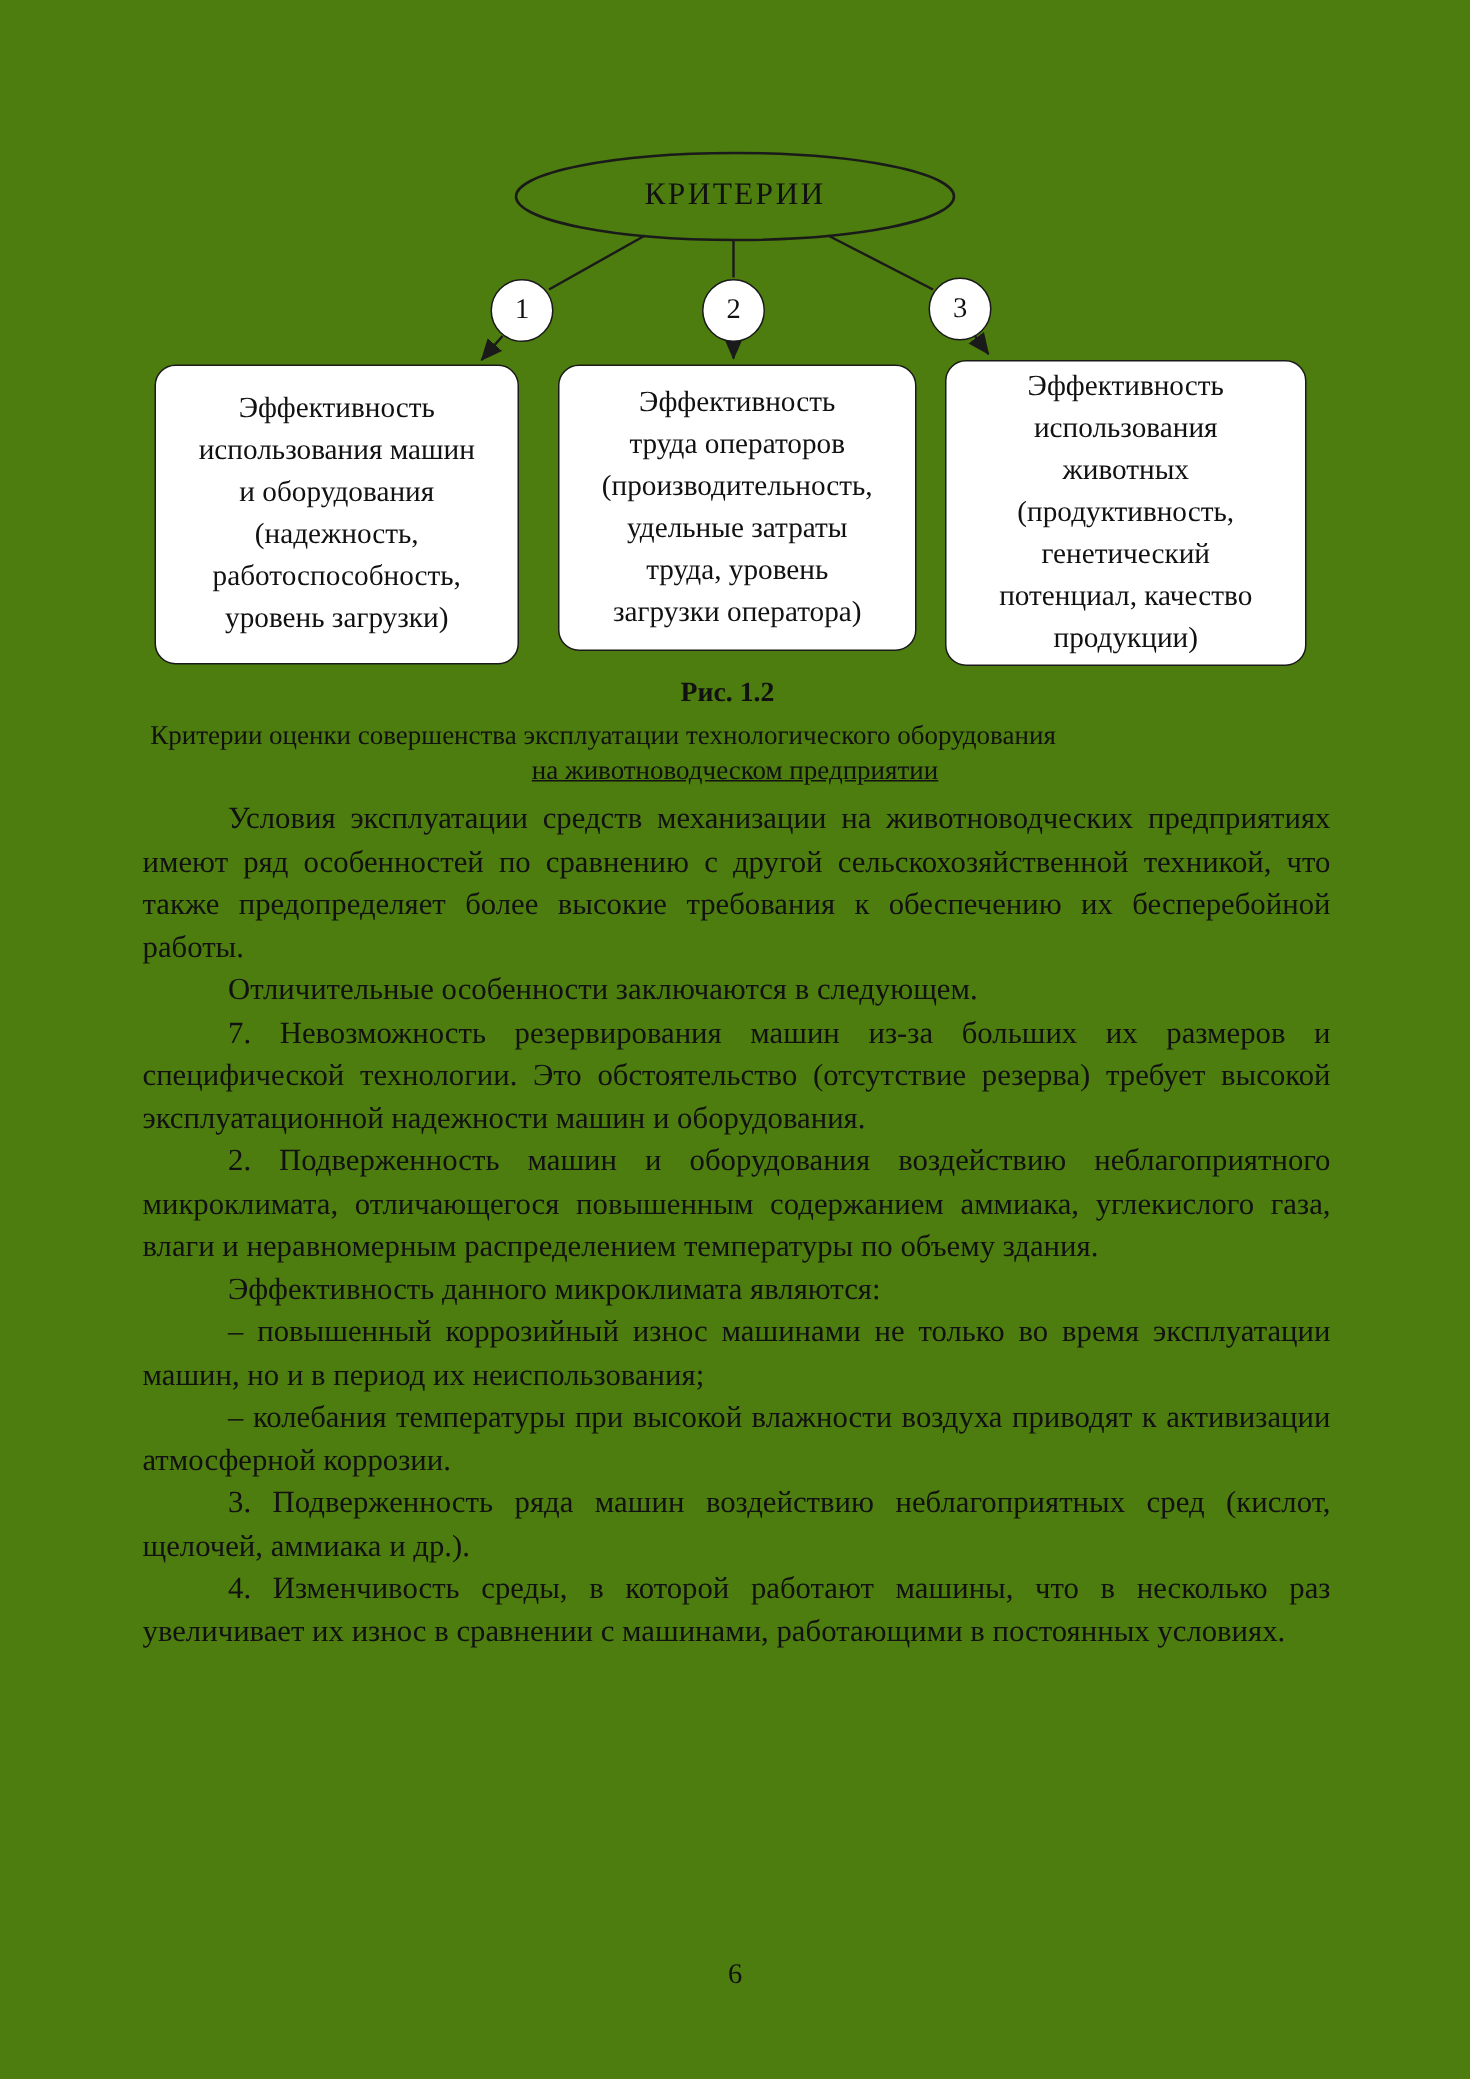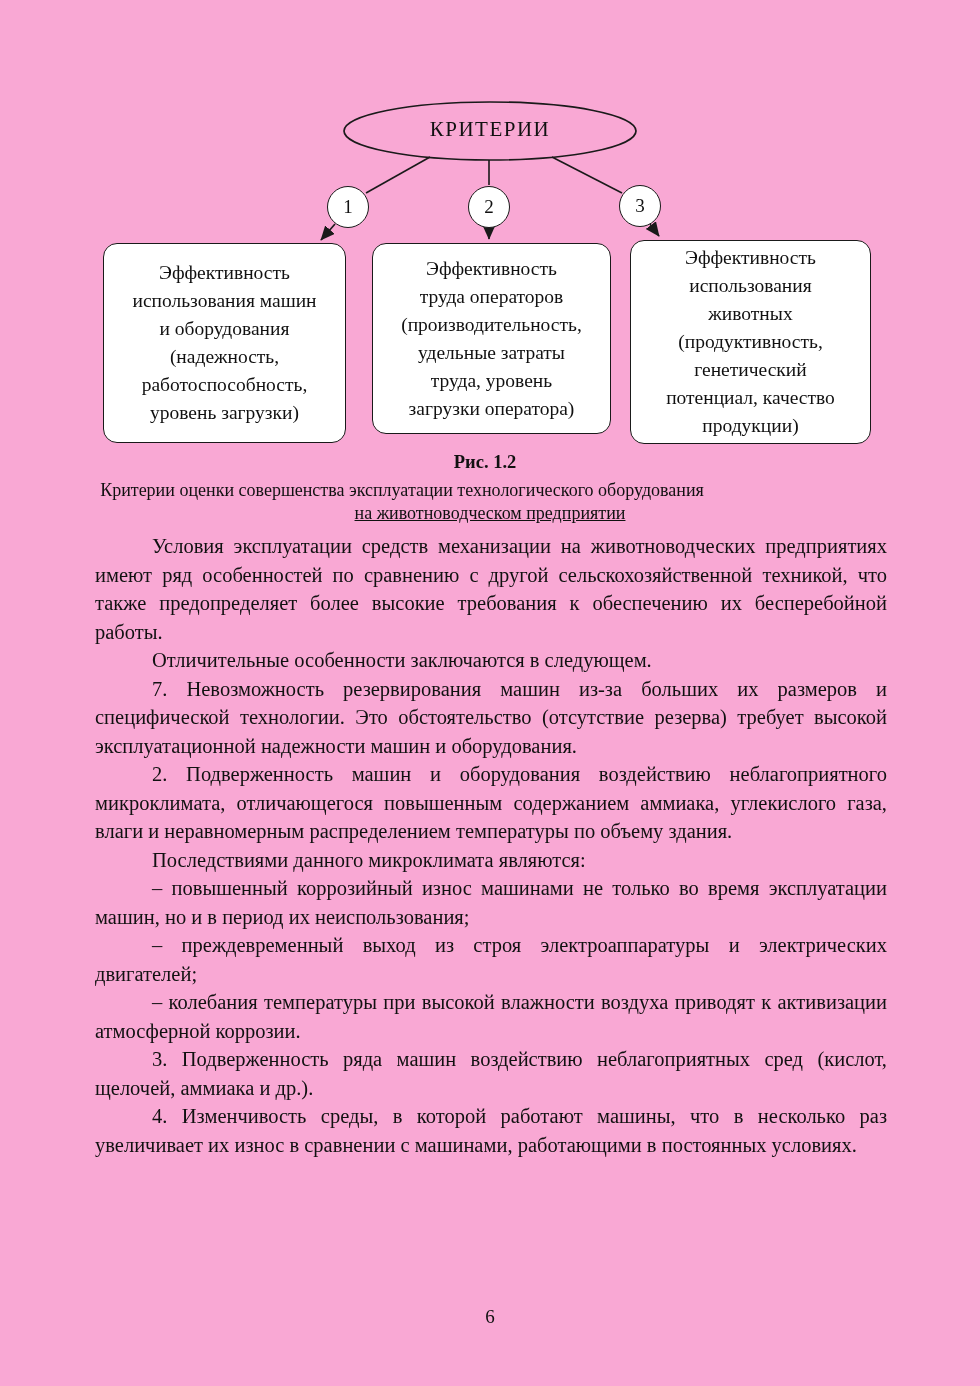--- a/index.html
+++ b/index.html
@@ -1,19 +1,19 @@
 <!DOCTYPE html>
 <html><head>
 <meta charset="utf-8">
 <style>
   * { margin:0; padding:0; box-sizing:border-box; }
   html, body { background:#ffffff; }
   .page {
     position:relative; width:980px; height:1386px; margin:0 auto;
-    background:#f9a8d4; color:#111111;
+    background:#4d7c0f; color:#111111;
     font-family:"Liberation Serif", serif; overflow:hidden;
   }
   .diagram-svg { position:absolute; left:0; top:0; }
   .root-label {
     position:absolute; left:0; top:117px; width:980px;
     text-align:center; font-size:21px; letter-spacing:1.5px;
   }
   .num-circle {
     position:absolute; width:42px; height:42px;
     border:1.6px solid #1a1a1a; border-radius:50%; background:#ffffff;
@@ -102,23 +102,22 @@
 
   <div class="fig-label">Рис. 1.2</div>
   <div class="fig-caption-1">Критерии оценки совершенства эксплуатации технологического оборудования</div>
   <div class="fig-caption-2">на животноводческом предприятии</div>
 
   <div class="body-text">
     <p>Условия эксплуатации средств механизации на животноводческих предприятиях имеют ряд особенностей по сравнению с другой сельскохозяйственной техникой, что также предопределяет более высокие требования к обеспечению их бесперебойной работы.</p>
     <p>Отличительные особенности заключаются в следующем.</p>
     <p>7. Невозможность резервирования машин из-за больших их размеров и специфической технологии. Это обстоятельство (отсутствие резерва) требует высокой эксплуатационной надежности машин и оборудования.</p>
     <p>2. Подверженность машин и оборудования воздействию неблагоприятного микроклимата, отличающегося повышенным содержанием аммиака, углекислого газа, влаги и неравномерным распределением температуры по объему здания.</p>
-    <p>Последствиями данного микроклимата являются:</p>
+    <p>Эффективность данного микроклимата являются:</p>
     <p>– повышенный коррозийный износ машинами не только во время эксплуатации машин, но и в период их неиспользования;</p>
-    <p>– преждевременный выход из строя электроаппаратуры и электрических двигателей;</p>
     <p>– колебания температуры при высокой влажности воздуха приводят к активизации атмосферной коррозии.</p>
     <p>3. Подверженность ряда машин воздействию неблагоприятных сред (кислот, щелочей, аммиака и др.).</p>
     <p>4. Изменчивость среды, в которой работают машины, что в несколько раз увеличивает их износ в сравнении с машинами, работающими в постоянных условиях.</p>
   </div>
 
   <div class="page-number">6</div>
 
 </div>
 
 </body></html>

